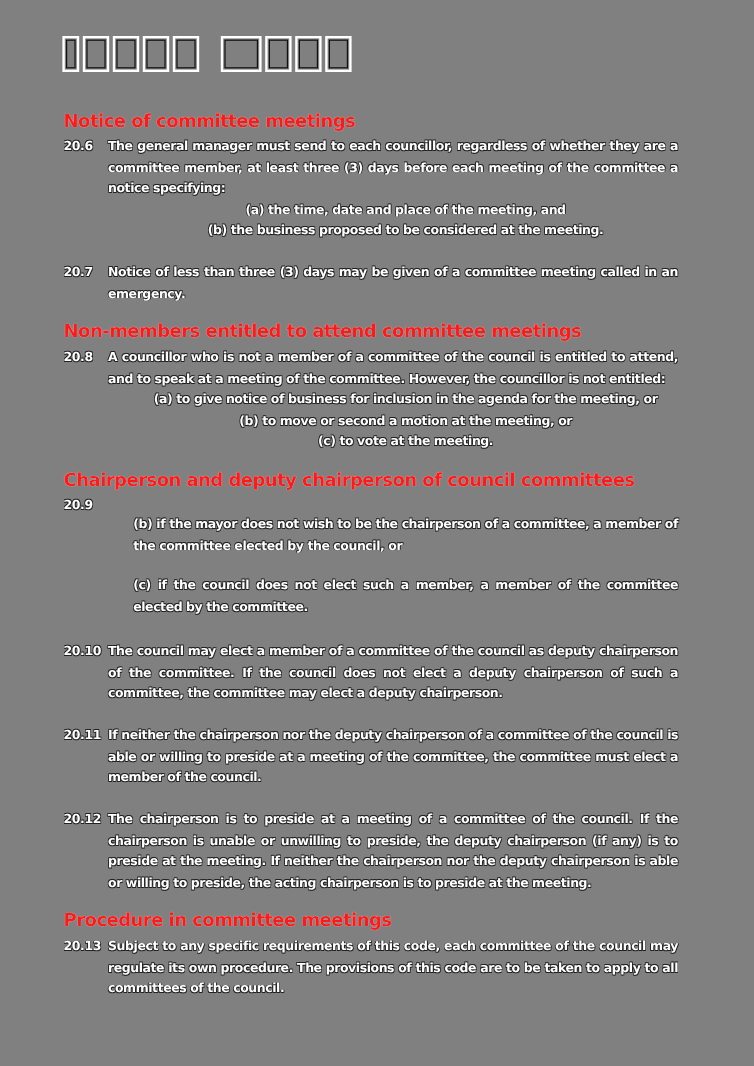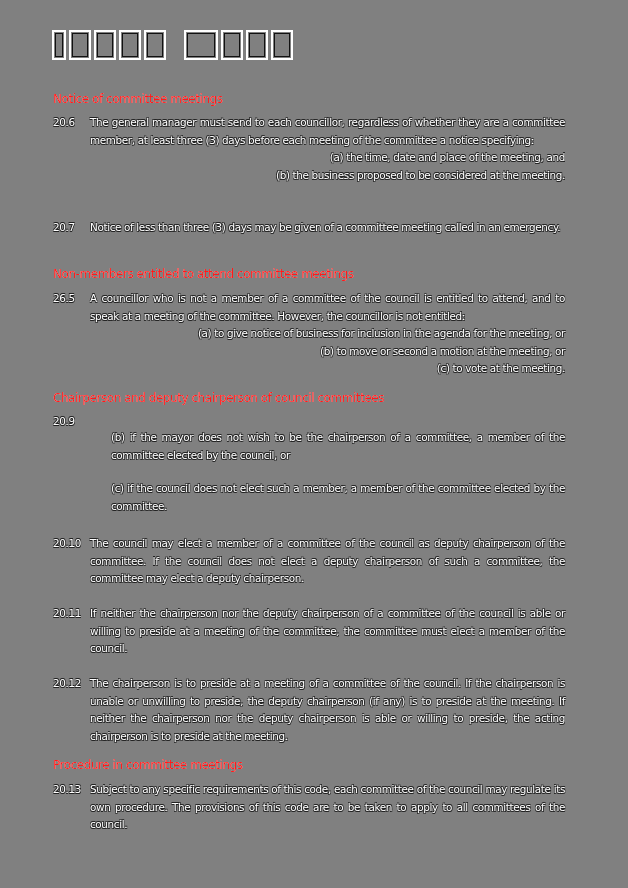--- a/index.html
+++ b/index.html
@@ -10,38 +10,38 @@
   .txt {
     color: #ffffff;
     text-shadow: -0.6px -0.6px 0 #222, 0.6px -0.6px 0 #222, -0.6px 0.6px 0 #222, 0.6px 0.6px 0 #222;
     font-size: 10.4px;
     letter-spacing: -0.35px;
     line-height: 17.5px;
   }
   .heading {
     position: absolute; left: 53px;
     color: #ff1a1a;
-    font-weight: normal;
-    font-size: 12px;
+    font-weight: bold;
+    font-size: 15px;
     letter-spacing: -0.45px;
     text-shadow: 0 0 0.6px #ffffff;
   }
   .logo {
     position: absolute; left: 52px; top: 30px; height: 32px;
     display: flex; gap: 3px; align-items: stretch;
   }
   .logo-letter {
     width: 22px; height: 30px; border: 2px solid #ffffff; outline: 1px solid #111; outline-offset: -4px;
     box-sizing: border-box; position: relative;
   }
   .logo-space { width: 12px; }
-  .clause { position: absolute; left: 53px; width: 512px; display: flex; }
+  .clause { position: absolute; left: 53px; width: 512px; display: flex; font-weight: bold; }
   .num { width: 37px; flex: none; }
   .body { flex: 1; text-align: justify; }
-  .sub { padding-left: 21px; text-align: right; }
+  .sub { padding-left: 21px; text-align: center; }
   .sub.wrap { text-align: justify; margin-top: 16px; }
   .footer { position: absolute; left: 53px; top: 840px; margin-top: 48px; }
 </style>
 </head>
 <body>
 
 <div class="logo">
 
   <div class="logo-letter" style="width:14px"></div>
   <div class="logo-letter"></div>
@@ -67,21 +67,21 @@
 </div>
 
 <div class="clause txt" style="top:219px">
   <div class="num">20.7</div>
   <div class="body">Notice of less than three (3) days may be given of a committee meeting called in an emergency.</div>
 </div>
 
 <div class="heading" style="top:267px">Non-members entitled to attend committee meetings</div>
 
 <div class="clause txt" style="top:290px">
-  <div class="num">26.5</div>
+  <div class="num">20.8</div>
   <div class="body">
     <div>A councillor who is not a member of a committee of the council is entitled to attend, and to speak at a meeting of the committee. However, the councillor is not entitled:</div>
     <div class="sub">(a) to give notice of business for inclusion in the agenda for the meeting, or</div>
     <div class="sub">(b) to move or second a motion at the meeting, or</div>
     <div class="sub">(c) to vote at the meeting.</div>
   </div>
 </div>
 
 <div class="heading" style="top:391px">Chairperson and deputy chairperson of council committees</div>
 

